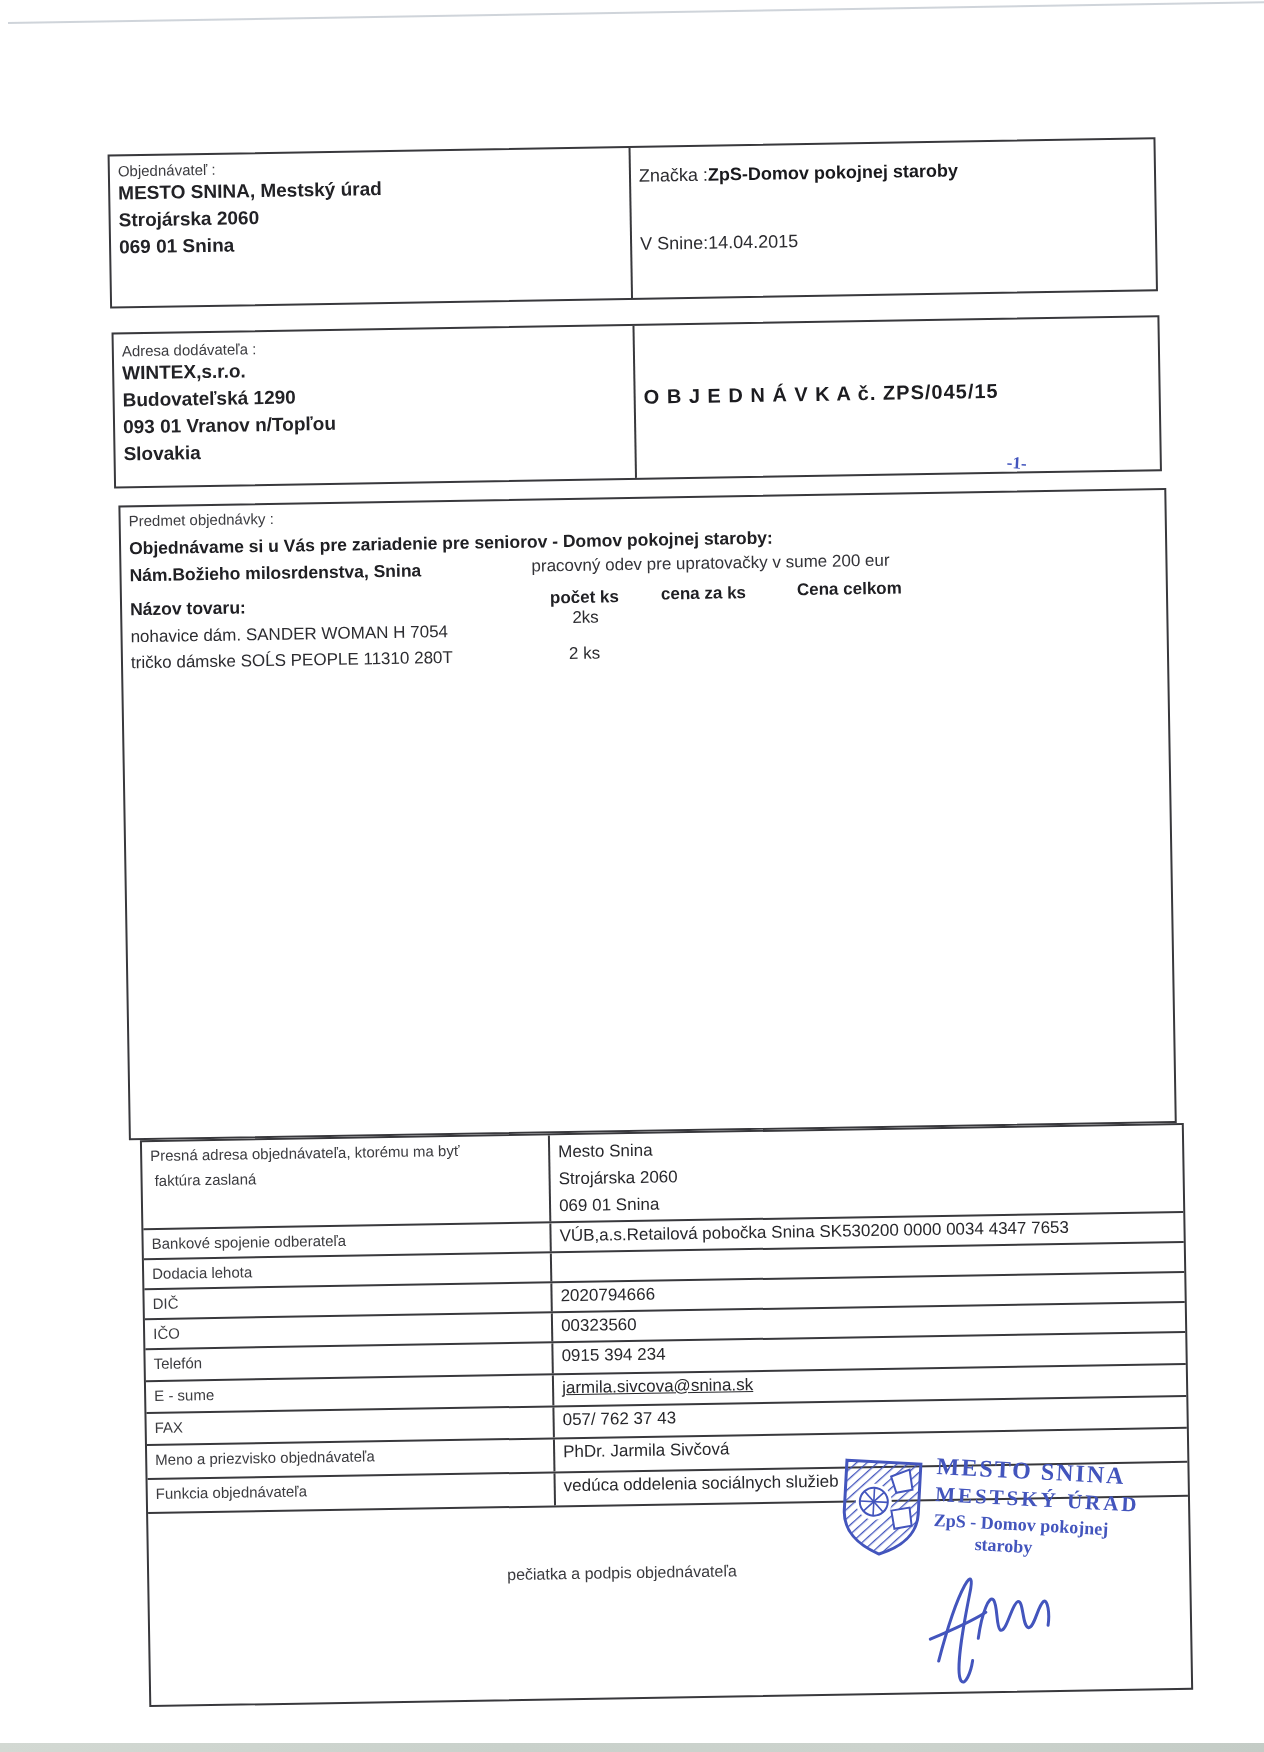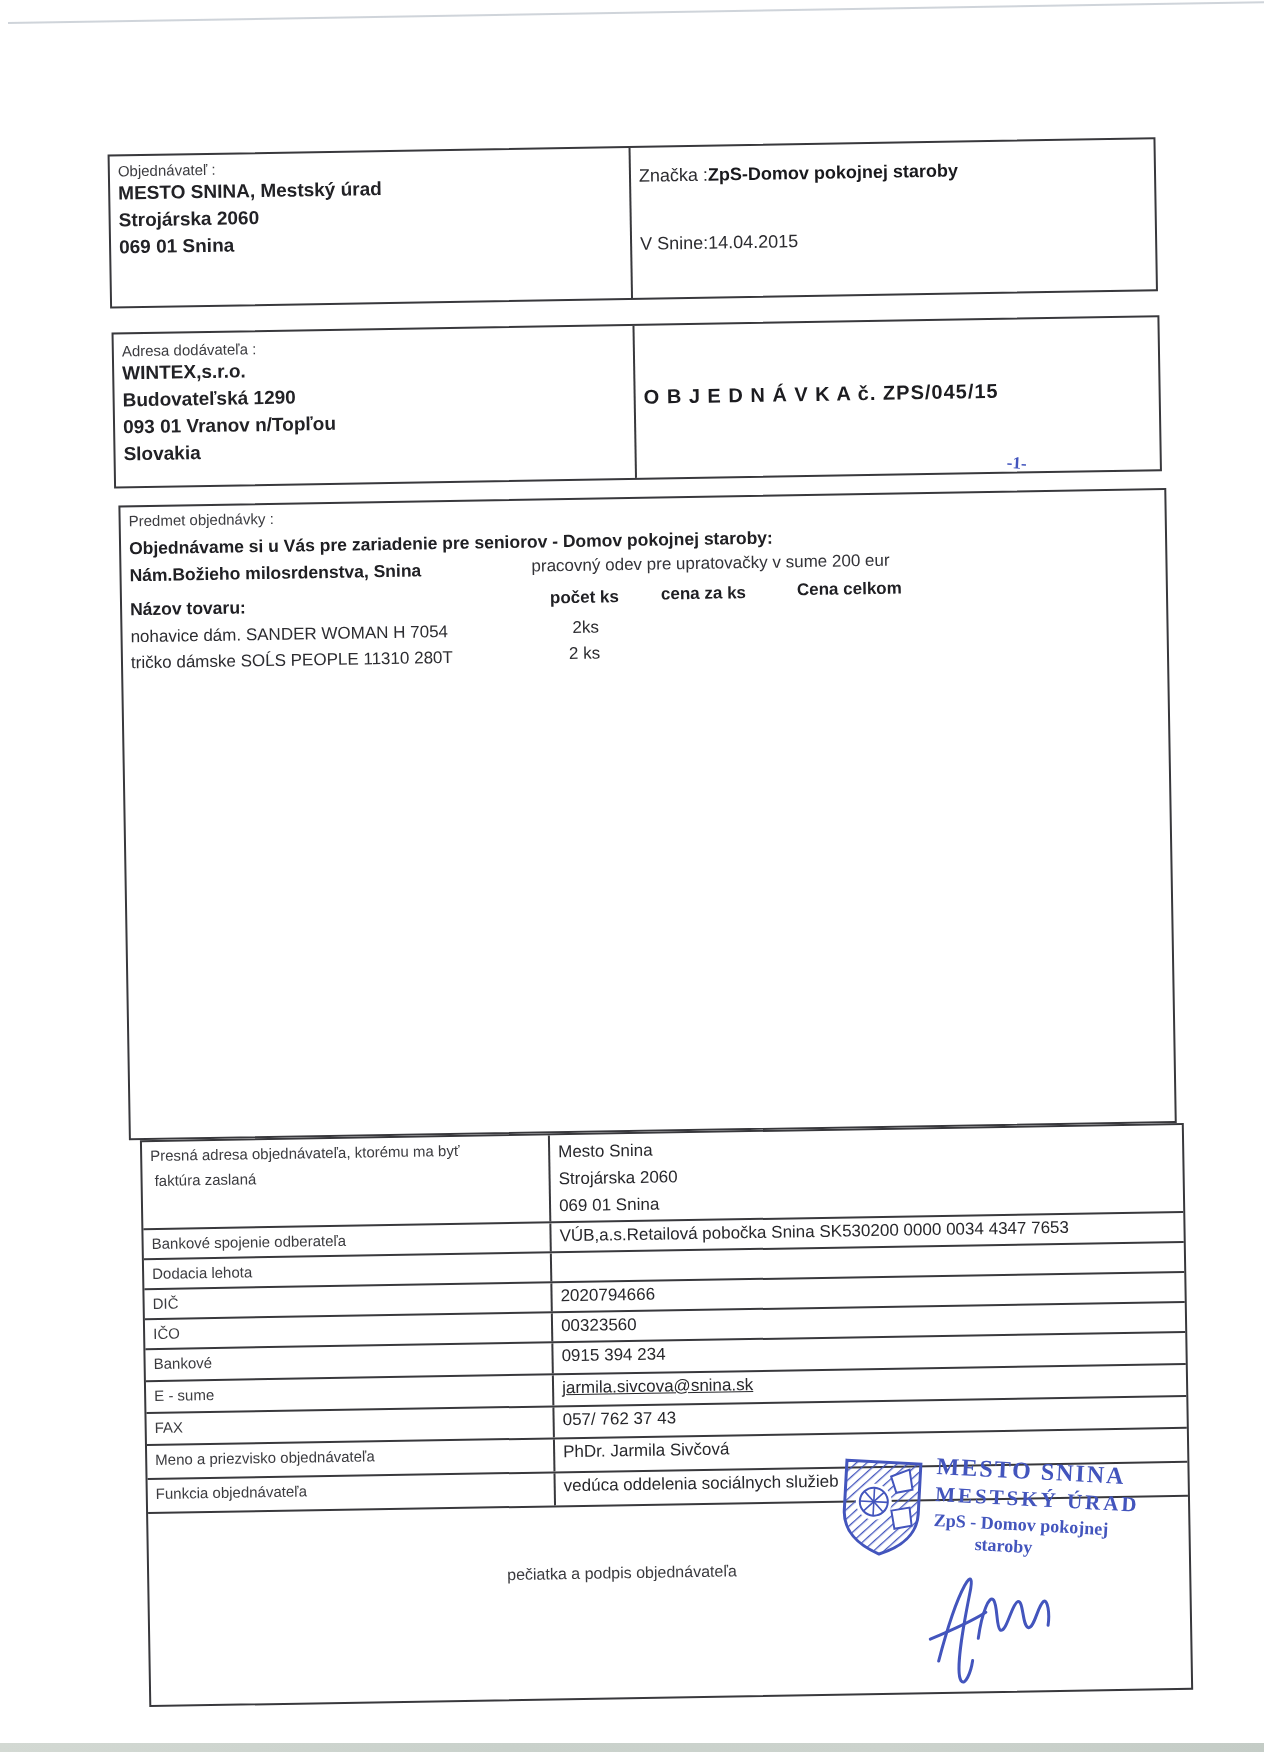--- a/index.html
+++ b/index.html
@@ -46,21 +46,21 @@
   .box3{left:125px;top:497px;width:1044px;height:631px;}
   .b3-label{position:absolute;left:8px;top:5px;}
   .b3-intro1{position:absolute;left:8px;top:31px;font-size:17.5px;font-weight:bold;color:#202024;}
   .b3-intro2l{position:absolute;left:8px;top:58px;font-size:17.5px;font-weight:bold;color:#202024;}
   .b3-intro2r{position:absolute;left:410px;top:56px;font-size:17px;color:#333338;}
   .b3-colname{position:absolute;left:8px;top:92px;font-size:17.5px;font-weight:bold;color:#202024;}
   .b3-colqty{position:absolute;left:428px;top:88px;font-size:17px;font-weight:bold;color:#202024;}
   .b3-colprice{position:absolute;left:539px;top:86px;font-size:17px;font-weight:bold;color:#202024;}
   .b3-coltotal{position:absolute;left:675px;top:84px;font-size:17px;font-weight:bold;color:#202024;}
   .b3-item1n{position:absolute;left:8px;top:120px;}
-  .b3-item1q{position:absolute;left:450px;top:118px;}
+  .b3-item1q{position:absolute;left:450px;top:108px;}
   .b3-item2n{position:absolute;left:8px;top:146px;}
   .b3-item2q{position:absolute;left:446px;top:144px;text-align:right;}
 
   
   .box4{left:136px;top:1132px;width:1040px;height:563px;}
   .trow{position:relative;border-bottom:2px solid #38383c;width:100%;box-sizing:border-box;}
   .trow .lbl{position:absolute;left:8px;top:5px;font-size:15px;color:#3c3c40;}
   .trow .val{position:absolute;left:406px;top:0;right:0;bottom:0;border-left:2px solid #38383c;padding:3px 0 0 8px;font-size:17px;color:#28282c;}
   .r1{height:88px;}
   .r30{height:30px;}
@@ -160,21 +160,21 @@
       <div class="lbl">DIČ</div>
       <div class="val">2020794666</div>
     </div>
 
     <div class="trow r30">
       <div class="lbl">IČO</div>
       <div class="val">00323560</div>
     </div>
 
     <div class="trow r32">
-      <div class="lbl">Bankové</div>
+      <div class="lbl">Telefón</div>
       <div class="val">0915 394 234</div>
     </div>
 
     <div class="trow r32">
       <div class="lbl">E - sume</div>
       <div class="val email-link">jarmila.sivcova@snina.sk</div>
     </div>
 
     <div class="trow r32">
       <div class="lbl">FAX</div>

